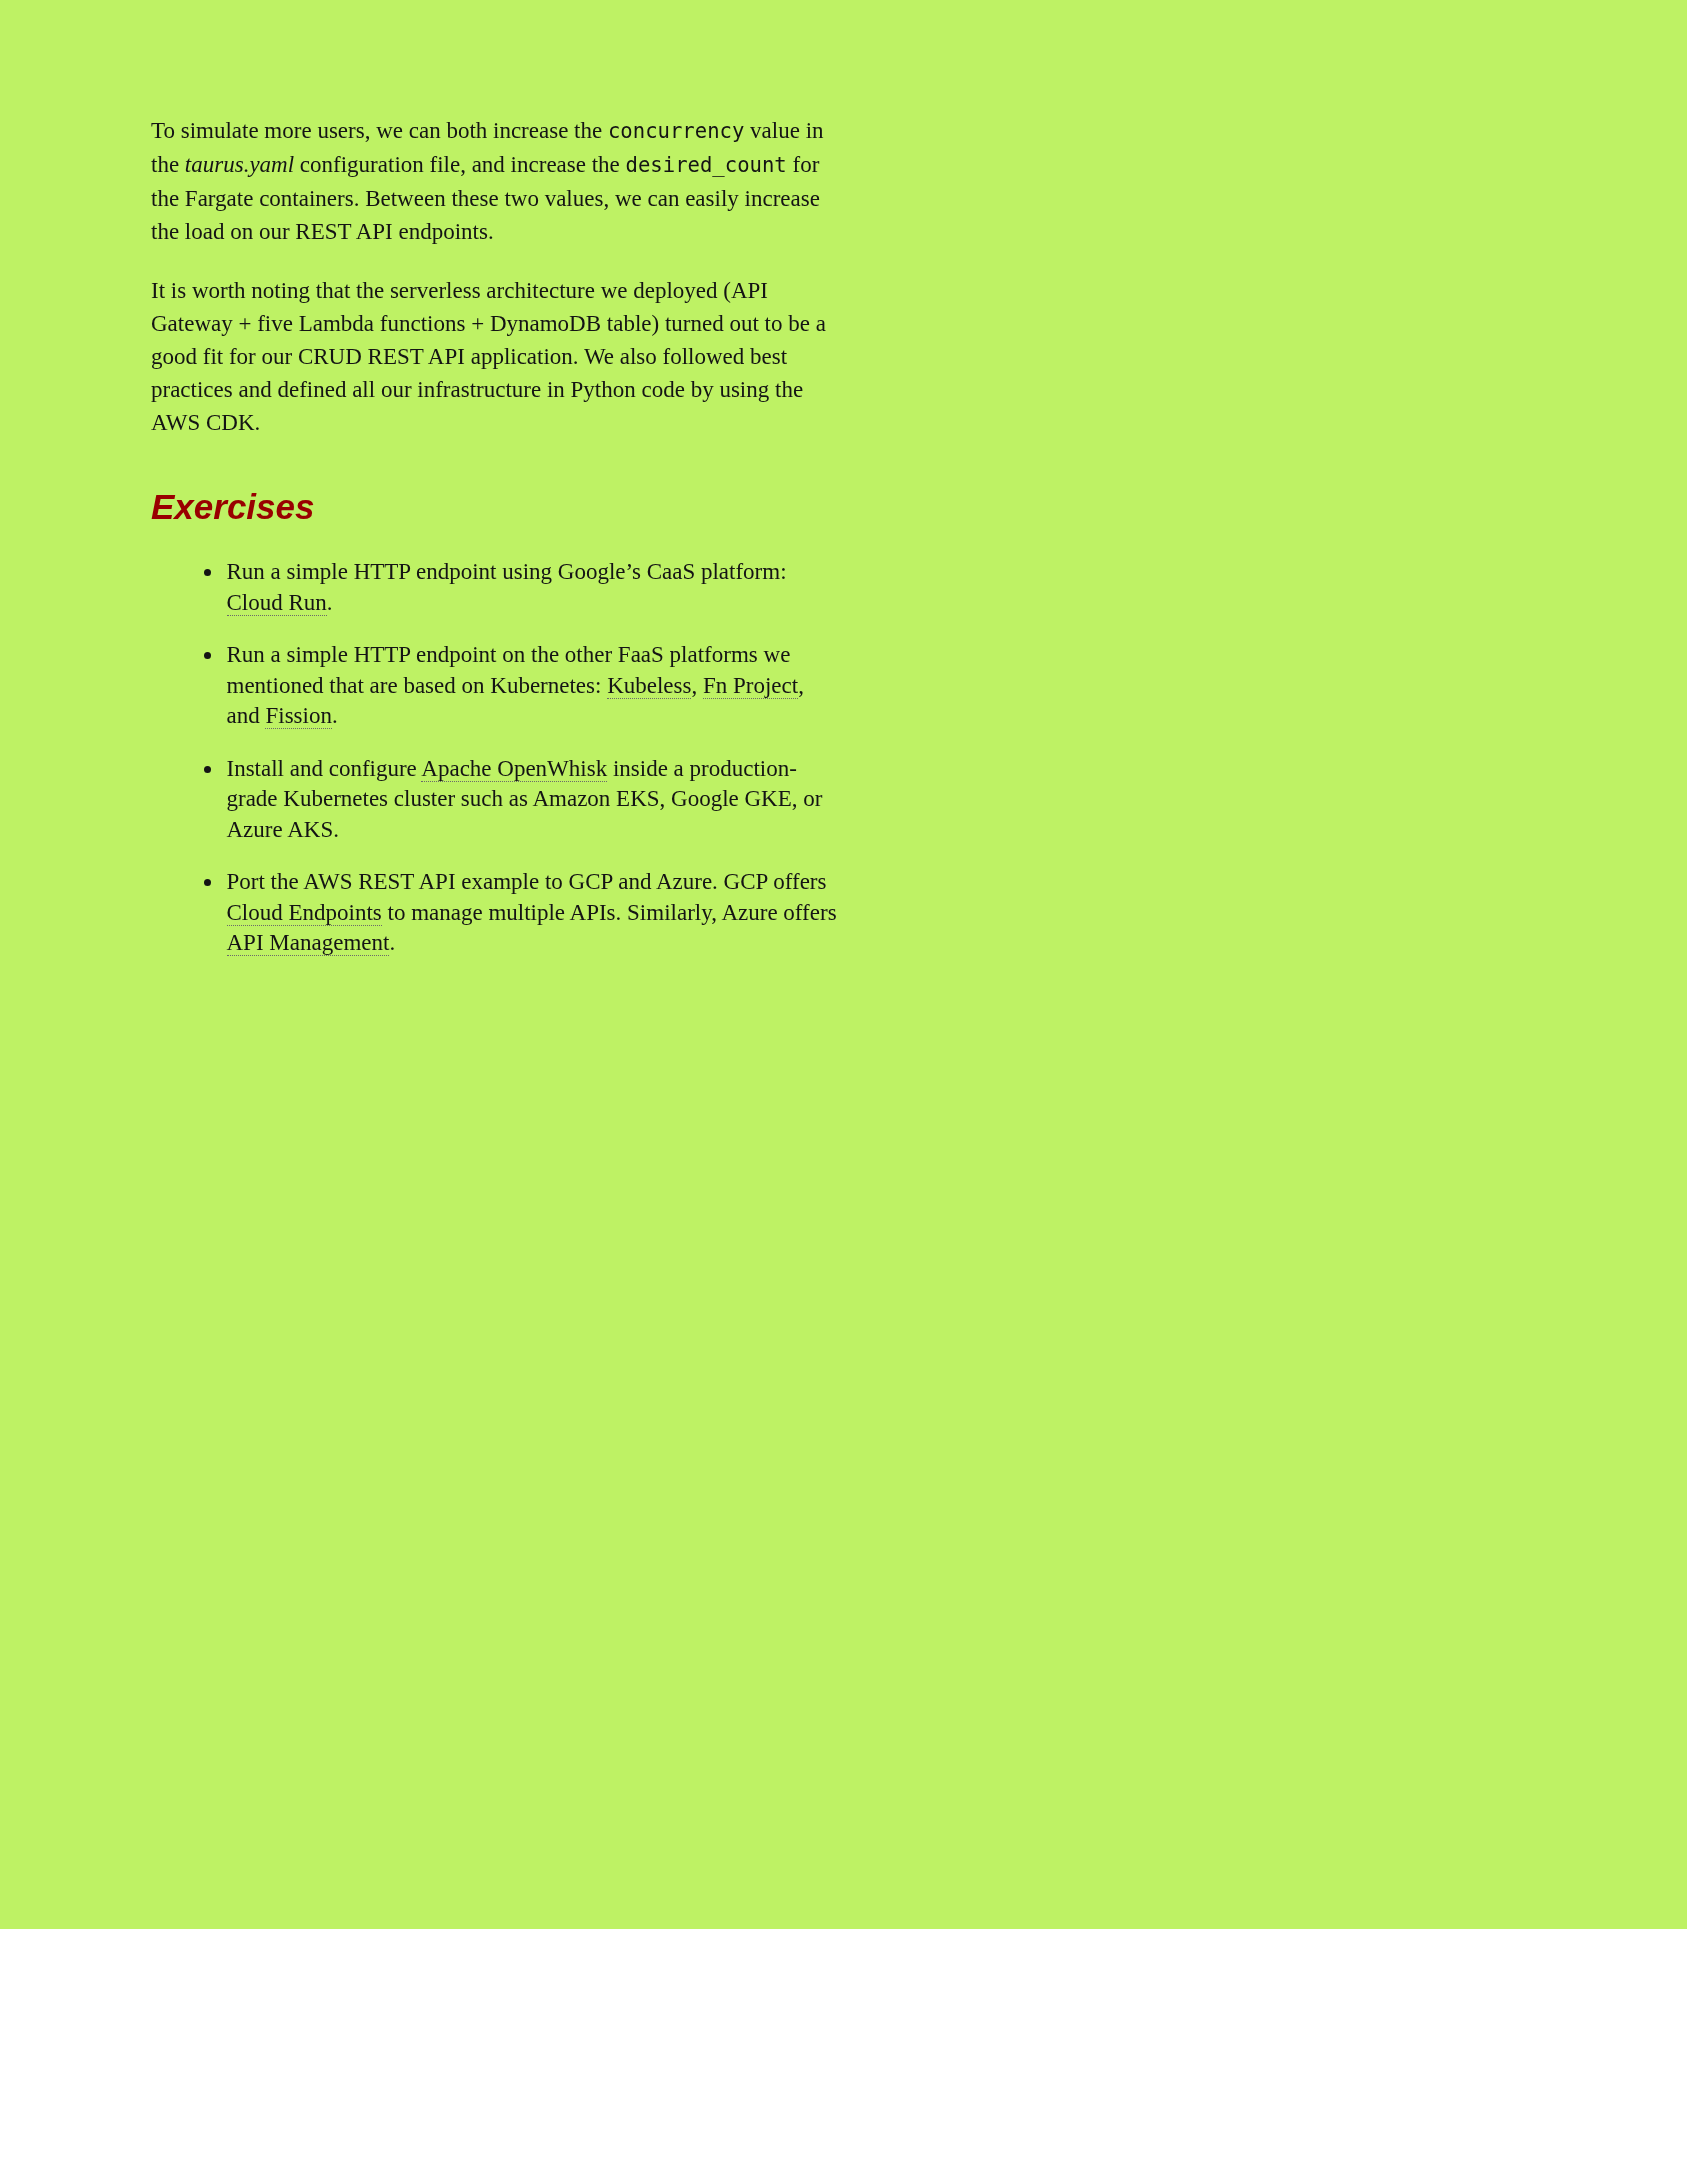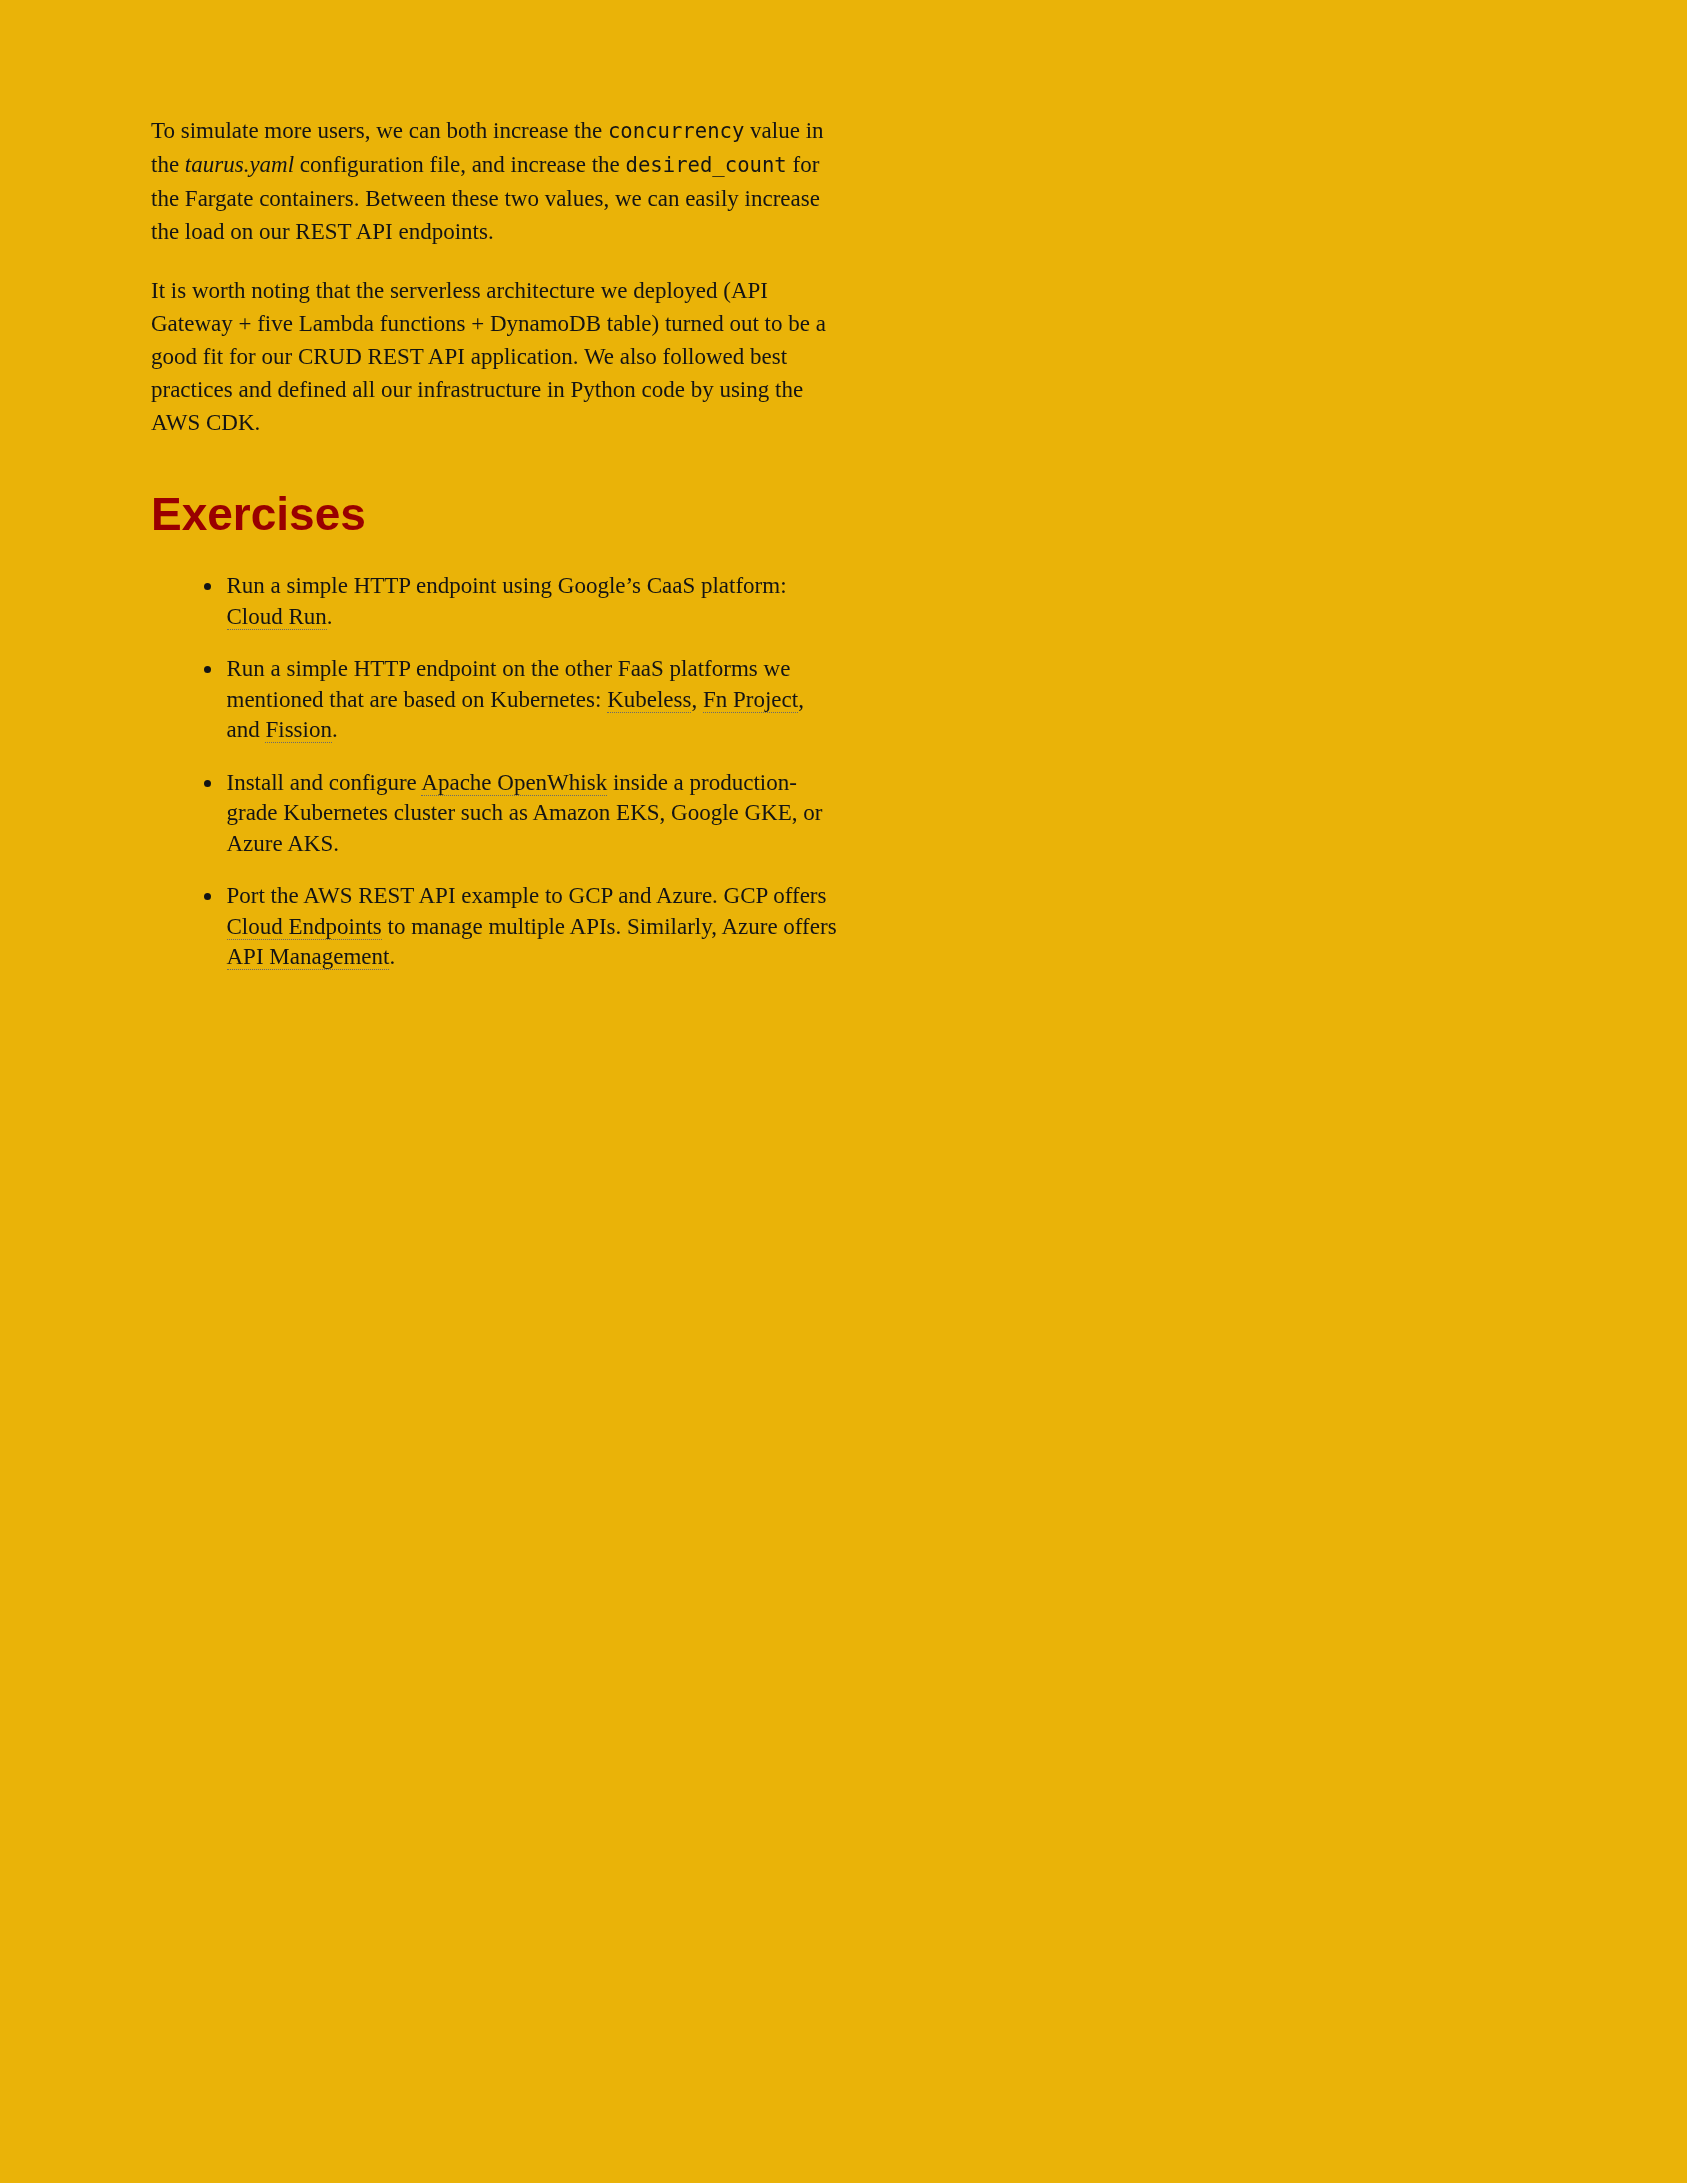--- a/index.html
+++ b/index.html
@@ -3,23 +3,23 @@
 <meta charset="utf-8">
 <style>
   html, body {
     margin: 0;
     padding: 0;
     background: #ffffff;
   }
   .page {
     position: relative;
     width: 1687px;
-    height: 2183px;
+    height: 1929px;
     overflow: hidden;
-    background: #eab308;
+    background: #bef264;
     font-family: "Liberation Serif", "DejaVu Serif", serif;
     color: var(--text, #141414);
   }
   .content {
     position: absolute;
     left: 151px;
     top: 114px;
     width: 699px;
   }
   p.body {
@@ -43,24 +43,25 @@
     line-height: 22px;
     color: #2b2b2b;
     white-space: pre;
   }
   pre.codeblock code {
     display: block;
     font-family: inherit;
   }
   h1.exercises {
     font-family: "Liberation Sans", "DejaVu Sans", sans-serif;
-    font-size: 46px;
+    font-size: 35px;
     font-weight: 700;
     color: var(--heading, #990000);
     margin: 48px 0 30px 0;
+    font-style: italic;
   }
   ul.bullets {
     margin: 0;
     padding: 0 0 0 73px;
     list-style: disc outside;
   }
   ul.bullets li {
     font-size: 23px;
     line-height: 30.5px;
     margin: 0 8px 22px 0;

